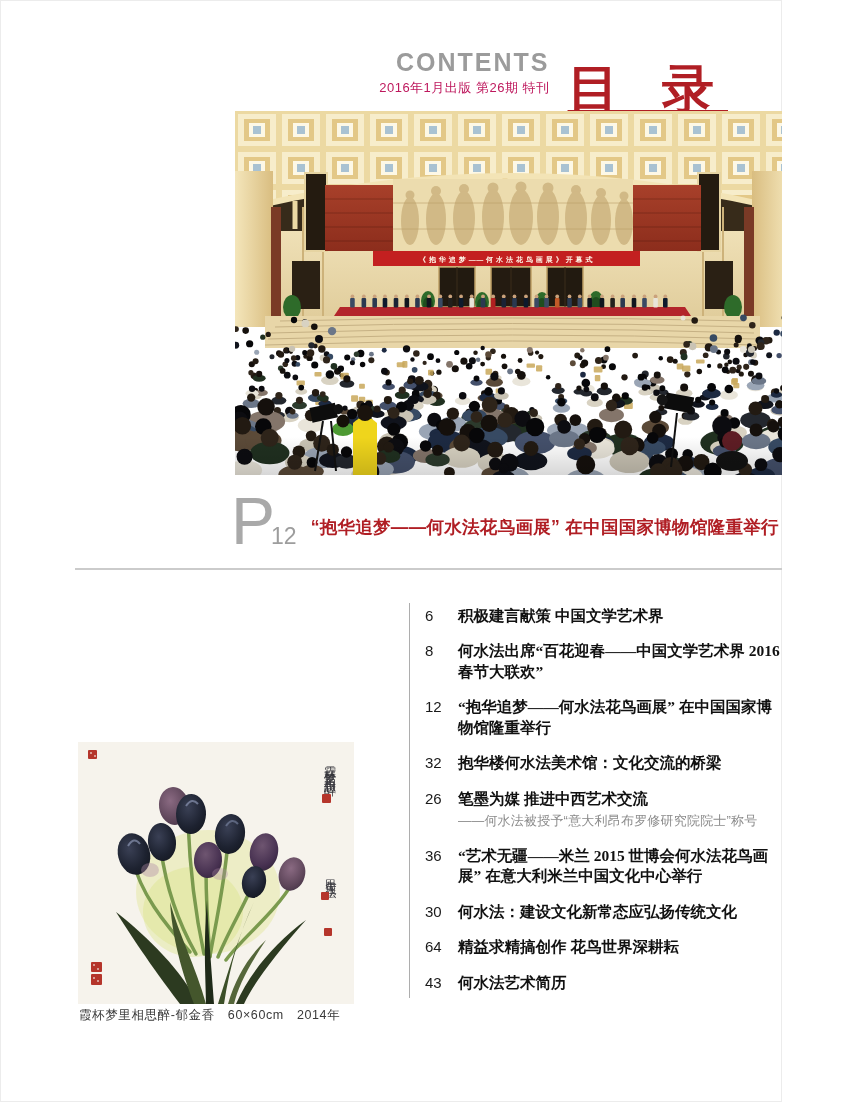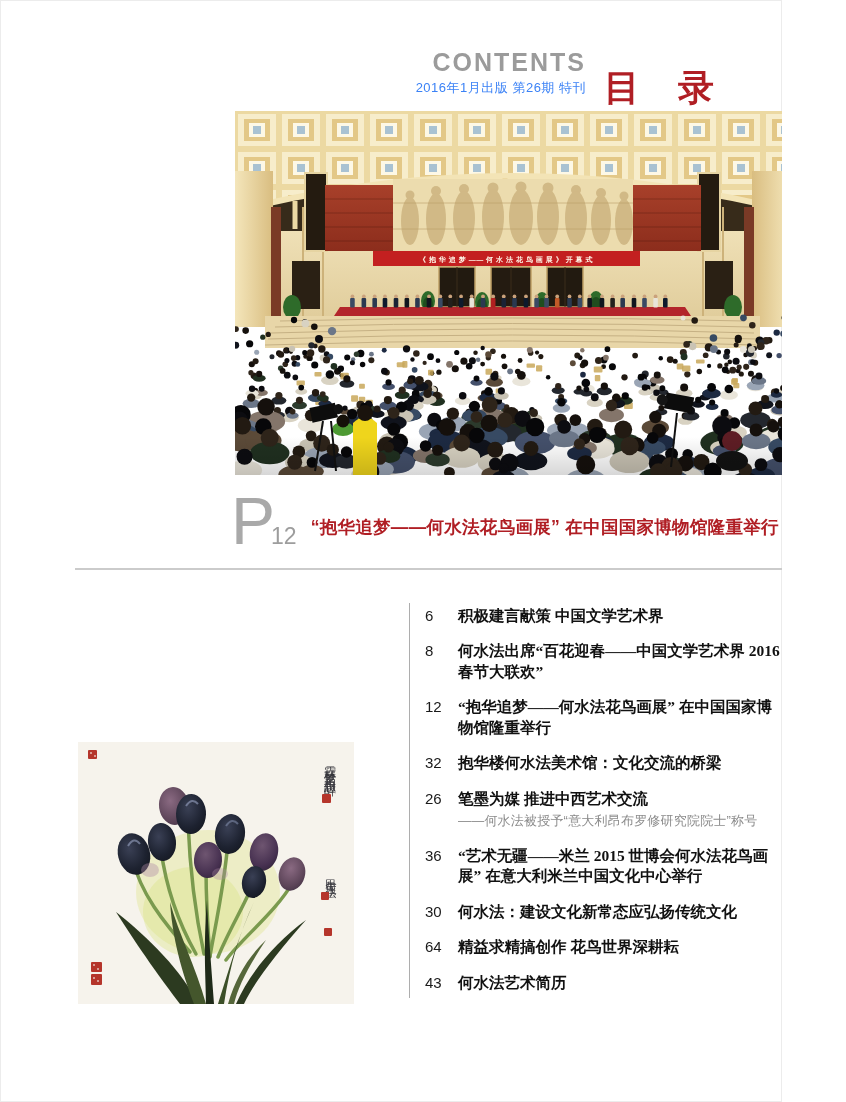--- a/index.html
+++ b/index.html
@@ -5,22 +5,22 @@
   html,body{margin:0;padding:0;background:#fff;}
   .page{
     position:relative;width:782px;height:1102px;background:#ffffff;overflow:hidden;
     font-family:"Liberation Sans","DejaVu Sans",sans-serif;color:#1a1a1a;
     box-shadow:inset 0 0 0 1px #ececec;
   }
   
   .masthead{position:absolute;top:50px;right:54px;display:flex;align-items:flex-start;gap:18px;}
   .mast-left{text-align:right;}
   .contents-en{font-weight:700;font-size:25px;line-height:1;color:#9b9b9b;letter-spacing:2px;}
-  .issue-line{font-size:13px;color:#3b82f6;margin-top:4px;letter-spacing:0.5px;}
-  .contents-cn{font-weight:700;font-size:36px;line-height:1.1;color:#b01e24;letter-spacing:14px;margin-top:18px;white-space:nowrap;}
+  .issue-line{font-size:13px;color:#be185d;margin-top:4px;letter-spacing:0.5px;}
+  .contents-cn{font-weight:700;font-size:52px;line-height:1.1;color:#b01e24;letter-spacing:14px;margin-top:11px;white-space:nowrap;text-decoration:underline;}
   
   .hero{position:absolute;left:235px;top:111px;width:555px;height:364px;margin:0;}
   .hero svg{display:block;width:100%;height:100%;}
   
   .feature{position:absolute;left:231px;top:494px;display:flex;align-items:flex-end;}
   .pletter{font-size:66px;line-height:0.82;color:#a9a9a9;font-weight:400;}
   .pnum{font-size:23px;line-height:0.9;color:#9d9d9d;margin-left:-4px;padding-bottom:1px;}
   .feature-title{font-size:17.5px;font-weight:700;color:#b01e24;margin-left:14px;padding-bottom:9px;letter-spacing:0.3px;}
   
   .rule{position:absolute;left:75px;top:568px;width:712px;height:2px;background:#cbcbcb;}
@@ -945,20 +945,21 @@
       <g fill="#f6f3ec" opacity="0.55">
         <rect x="12" y="10" width="2" height="2"></rect>
           <rect x="16" y="13" width="2" height="2"></rect>
         <rect x="15" y="222" width="2" height="2"></rect>
           <rect x="19" y="226" width="2" height="2"></rect>
         <rect x="15" y="235" width="2" height="2"></rect>
           <rect x="19" y="238" width="2" height="2"></rect>
       </g>
     </svg>
   </figure>
+  <figcaption class="painting-caption">霞杯梦里相思醉-郁金香　60×60cm　2014年</figcaption>
 
   <section class="col col-right">
     <div class="entry">
       <span class="num">6</span>
       <span class="title">积极建言献策  中国文学艺术界</span>
     </div>
     <div class="entry">
       <span class="num">8</span>
       <span class="title">何水法出席“百花迎春——中国文学艺术界 2016 春节大联欢”</span>
     </div>

